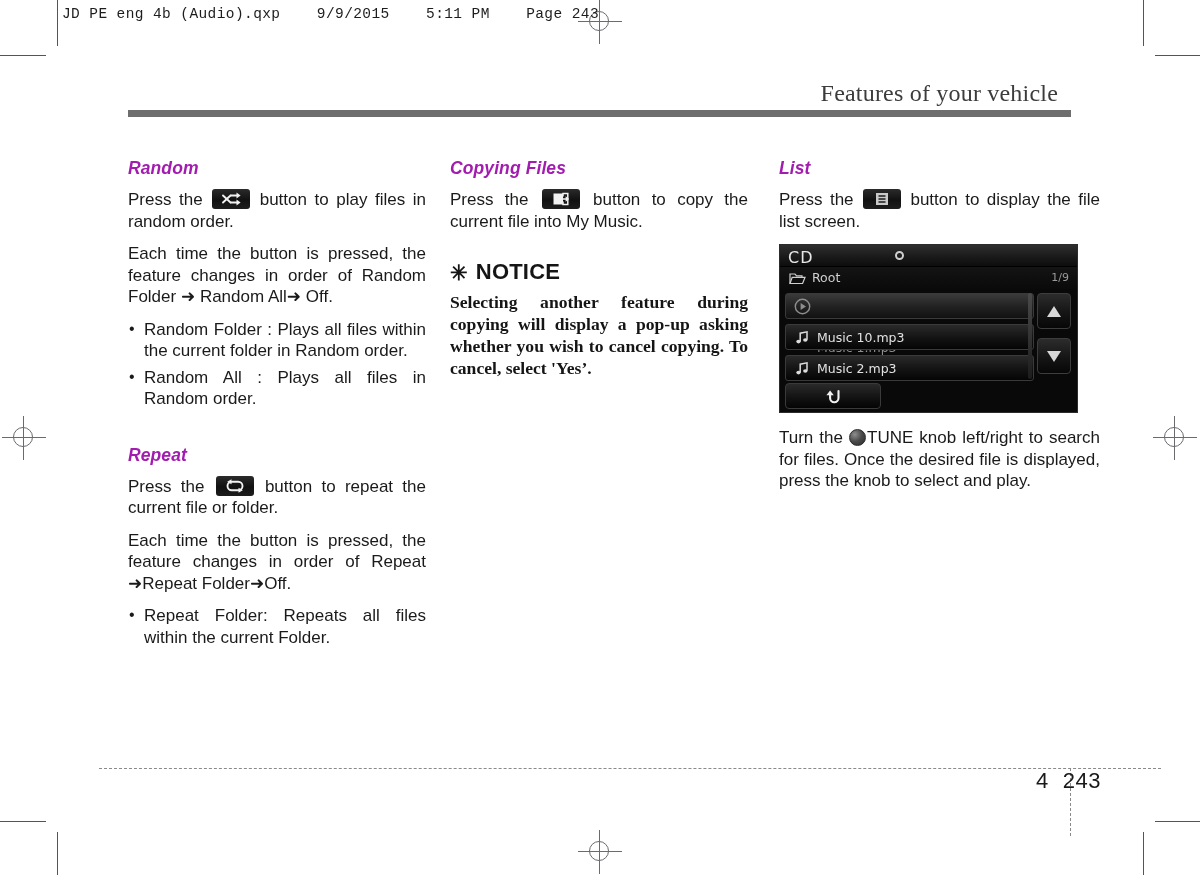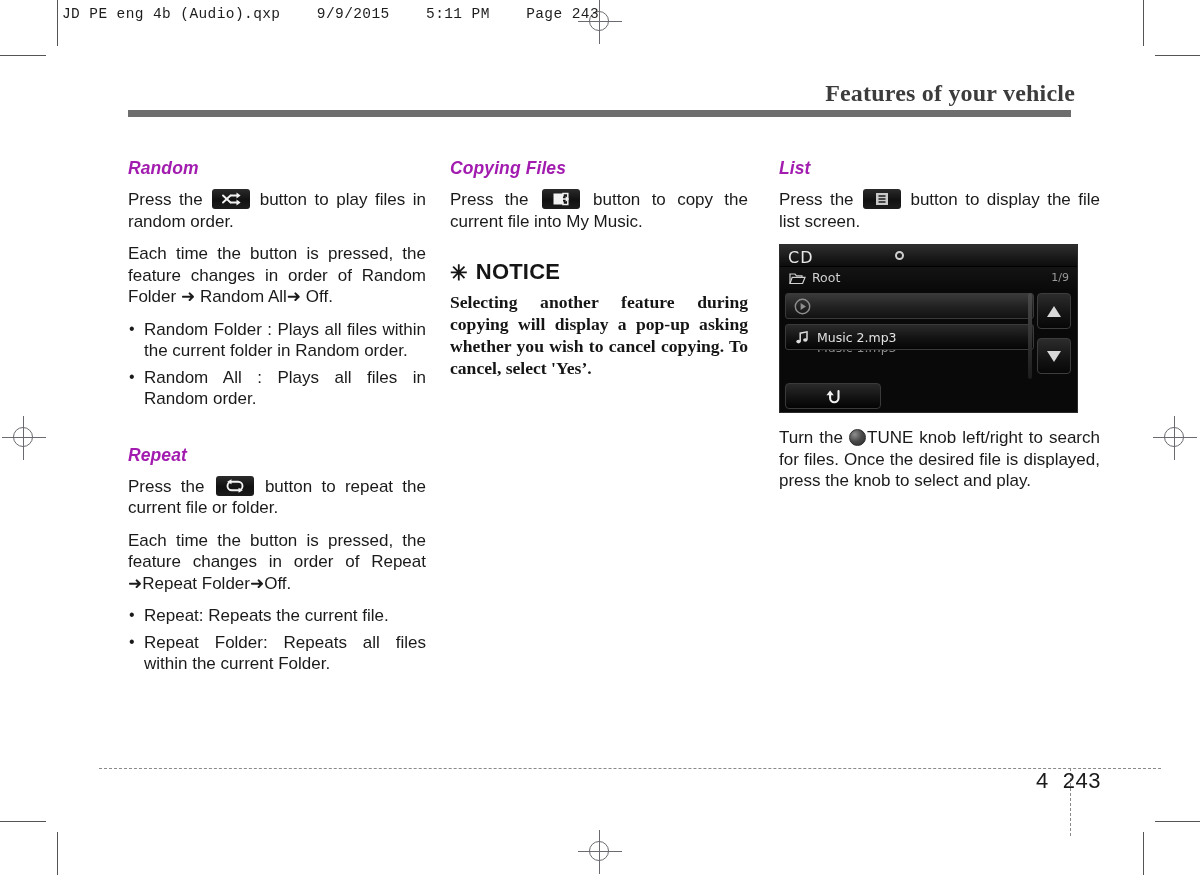--- a/index.html
+++ b/index.html
@@ -47,27 +47,26 @@
     font-family: "Liberation Mono", "DejaVu Sans Mono", monospace;
     font-size: 14.5px;
     letter-spacing: 0.4px;
     color: #1d1d1d;
     white-space: pre;
   }
 
   
   .running-head {
     position: absolute;
-    right: 125px;
+    right: 142px;
     top: 80px;
     font-family: "Liberation Serif", serif;
     font-size: 24px;
     color: #3c3c3c;
     letter-spacing: 0.2px;
-    font-weight: bold;
   }
   .head-rule {
     position: absolute;
     left: 128px;
     top: 110px;
     width: 943px;
     height: 7px;
     background: #6e6e6e;
   }
 
@@ -346,21 +345,20 @@
       <span>Press the </span><span class="chip"><svg width="38" height="20" viewBox="0 0 38 20">
             <rect x="11.5" y="5.8" width="15" height="8.4" rx="4.2" fill="none" stroke="#f2f2f2" stroke-width="1.9"></rect>
             <path d="M15.5 3.2 L15.5 8.2 L11.2 5.7 Z" fill="#f2f2f2"></path>
             <path d="M22.5 16.8 L22.5 11.8 L26.8 14.3 Z" fill="#f2f2f2"></path>
           </svg></span><span> button to repeat the current file or folder.</span>
     </p>
 
     <p class="body">Each time the button is pressed, the feature changes in order of Repeat ➜Repeat Folder➜Off.</p>
 
     <ul class="bullets">
-      <li>Repeat: Repeats the current file.</li>
       <li>Repeat Folder: Repeats all files within the current Folder.</li>
     </ul>
   </div>
 
   <div class="col col-2">
 
     <h3 class="sec-title">Copying Files</h3>
 
     <p class="body">
       <span>Press the </span><span class="chip"><svg width="38" height="20" viewBox="0 0 38 20">
@@ -413,20 +411,28 @@
       <div class="rows">
 
         <div class="row active">
           <svg class="row-ico" width="17" height="17" viewBox="0 0 17 17">
             <circle cx="8.5" cy="8.5" r="7.2" fill="none" stroke="#8e8e8e" stroke-width="1.4"></circle>
             <path d="M6.6 4.9 L12 8.5 L6.6 12.1 Z" fill="#8e8e8e"></path>
           </svg>
           <div class="row-label">Music 1.mp3</div>
         </div>
 
+        <div class="row">
+          <svg class="row-ico" width="17" height="17" viewBox="0 0 17 17">
+            <path d="M6.2 12.4 L6.2 4.2 L13 2.8 L13 10.8" fill="none" stroke="#dcdcdc" stroke-width="1.5"></path>
+            <ellipse cx="4.5" cy="12.6" rx="2.2" ry="1.8" fill="#dcdcdc"></ellipse>
+            <ellipse cx="11.3" cy="11" rx="2.2" ry="1.8" fill="#dcdcdc"></ellipse>
+          </svg>
+          <div class="row-label">Music 10.mp3</div>
+        </div>
 
         <div class="row">
           <svg class="row-ico" width="17" height="17" viewBox="0 0 17 17">
             <path d="M6.2 12.4 L6.2 4.2 L13 2.8 L13 10.8" fill="none" stroke="#dcdcdc" stroke-width="1.5"></path>
             <ellipse cx="4.5" cy="12.6" rx="2.2" ry="1.8" fill="#dcdcdc"></ellipse>
             <ellipse cx="11.3" cy="11" rx="2.2" ry="1.8" fill="#dcdcdc"></ellipse>
           </svg>
           <div class="row-label">Music 2.mp3</div>
         </div>
       </div>

